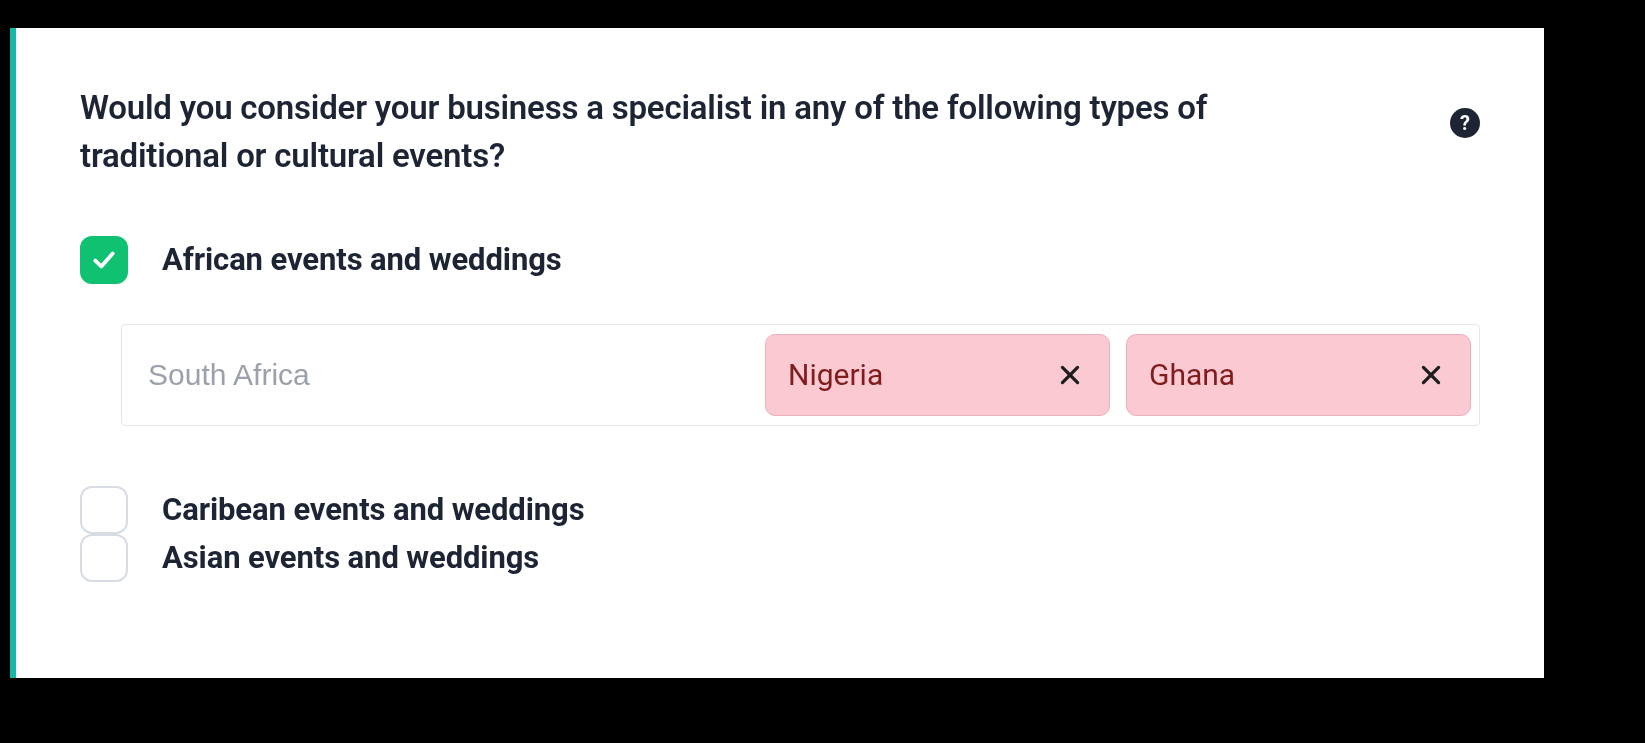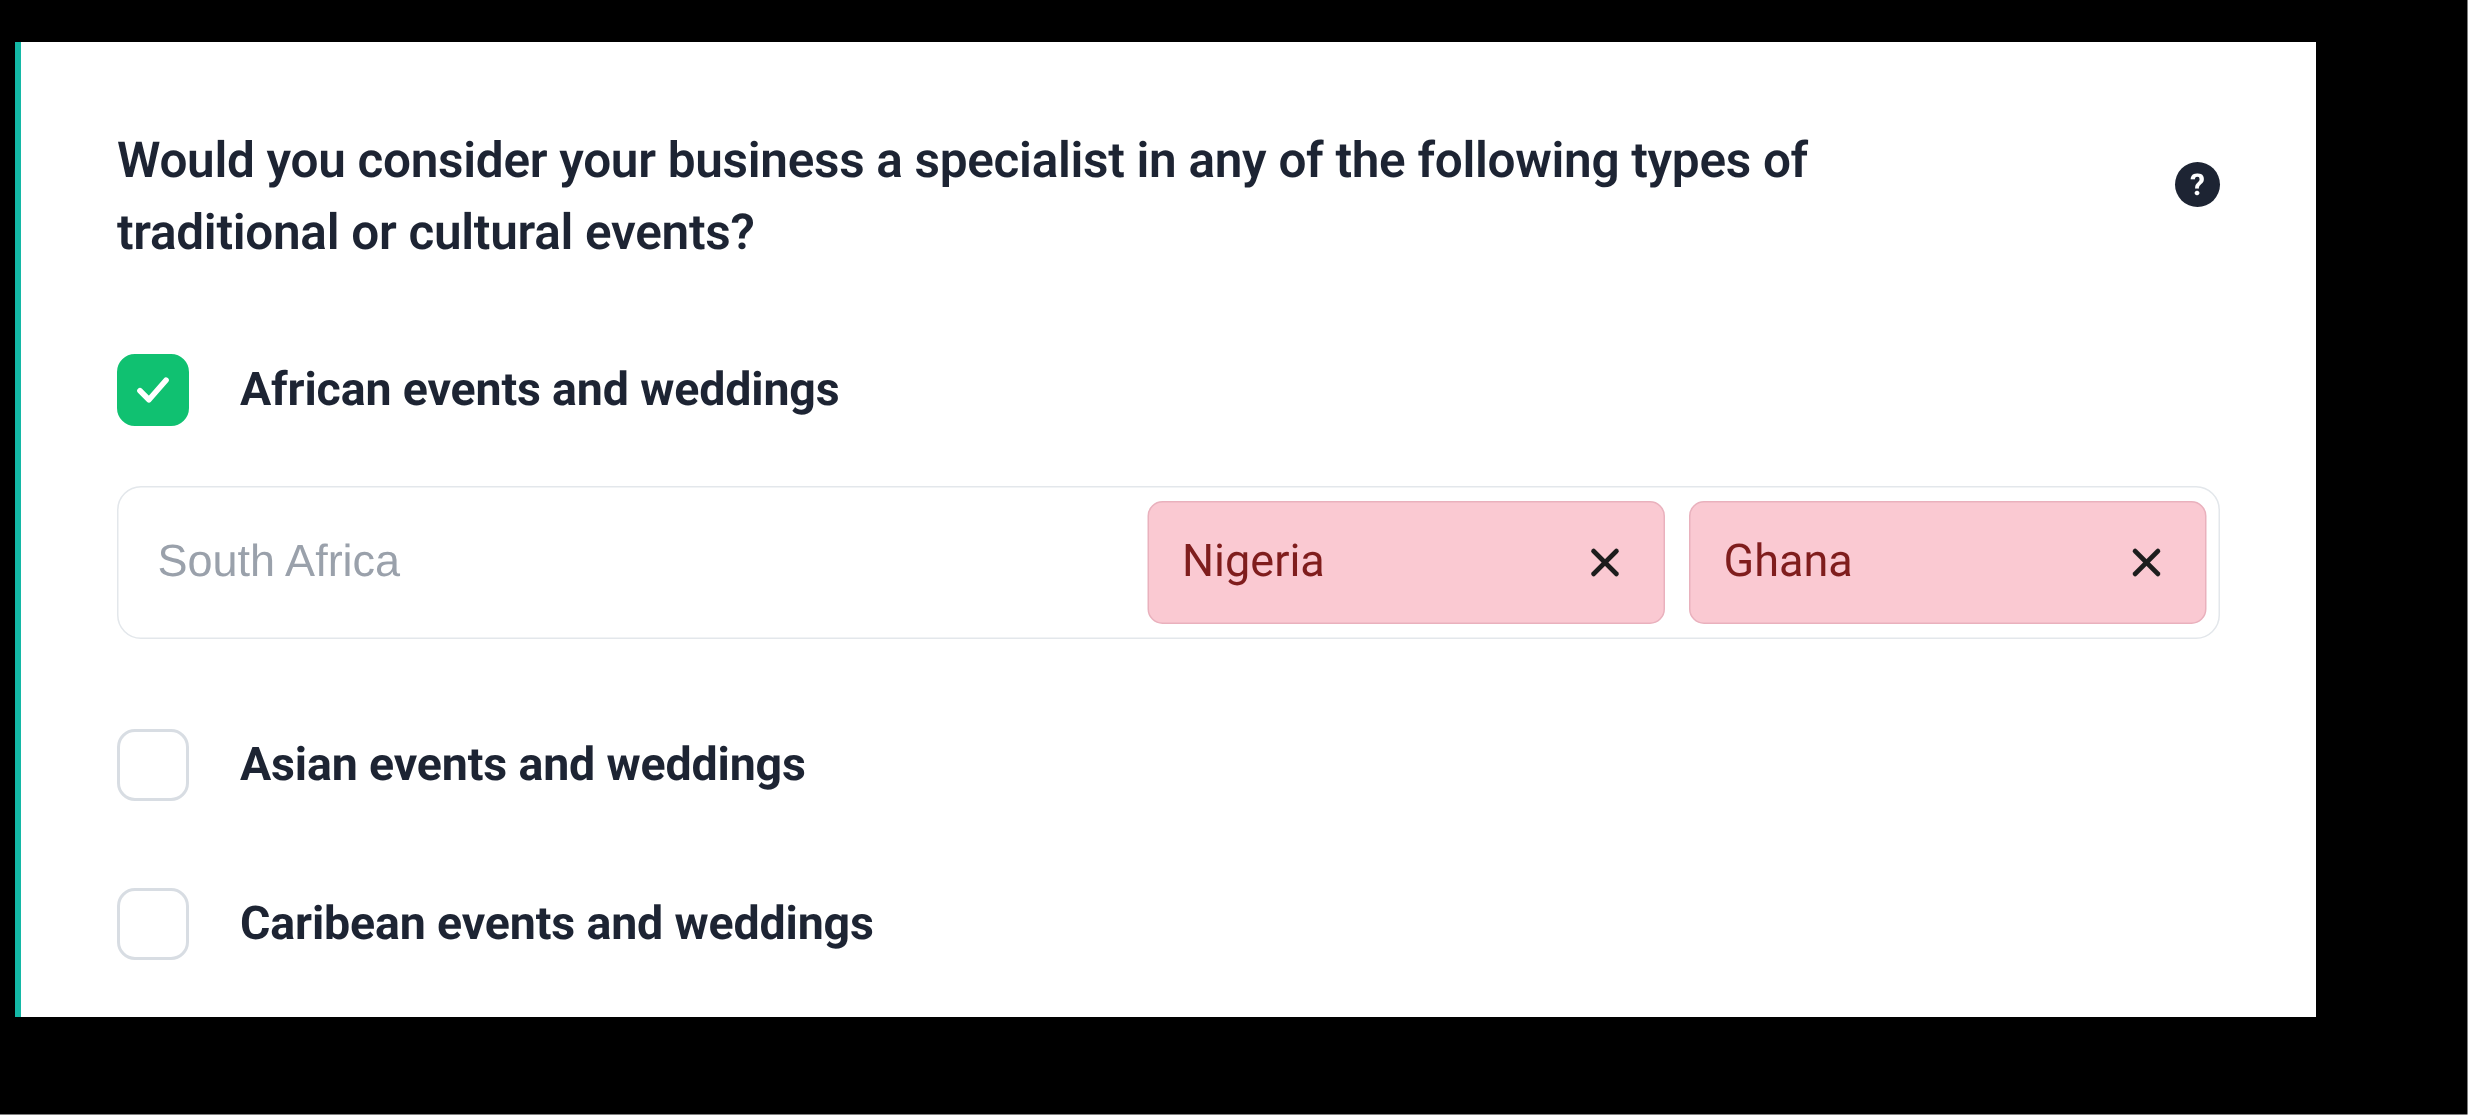--- a/index.html
+++ b/index.html
@@ -11,21 +11,21 @@
     height: 743px;
     overflow: hidden;
   }
   .card {
     position: absolute;
     top: 28px;
     left: 10px;
     width: 1534px;
     height: 650px;
     background: #fff;
-    border-left: 4px solid #14b8a6;
+    border-left: 6px solid #14b8a6;
     padding: 56px 64px 0 64px;
   }
   .question-row {
     display: flex;
     align-items: flex-start;
     justify-content: space-between;
     gap: 24px;
     margin-bottom: 56px;
   }
   .question {
@@ -83,24 +83,25 @@
     font-size: 31px;
     font-weight: 700;
     color: #1d2433;
     letter-spacing: -0.1px;
   }
   .tag-input {
     display: flex;
     align-items: center;
     gap: 16px;
     border: 1.5px solid #e3e7eb;
-    border-radius: 16px;
+    border-radius: 4px;
     padding: 6px 8px 6px 26px;
     height: 102px;
     margin-bottom: 60px;
+    margin-left: 41px;
   }
   .tag-input input {
     flex: 1;
     border: none;
     outline: none;
     font-size: 30px;
     color: #1d2433;
     background: transparent;
     height: 100%;
   }
@@ -172,27 +173,27 @@
       <span class="chip-label">Ghana</span>
       <span class="chip-close">
         <svg viewBox="0 0 24 24" fill="none" stroke="#1d1d1d" stroke-width="3" stroke-linecap="round">
           <line x1="5" y1="5" x2="19" y2="19"></line>
           <line x1="19" y1="5" x2="5" y2="19"></line>
         </svg>
       </span>
     </div>
   </div>
 
+  <div class="option-row last">
+    <div class="checkbox">
+      
+    </div>
+    <span class="option-label">Caribean events and weddings</span>
+  </div>
+
   <div class="option-row secondary">
     <div class="checkbox">
       
     </div>
     <span class="option-label">Asian events and weddings</span>
   </div>
 
-  <div class="option-row last">
-    <div class="checkbox">
-      
-    </div>
-    <span class="option-label">Caribean events and weddings</span>
-  </div>
-
 </div>
 
 </body></html>

